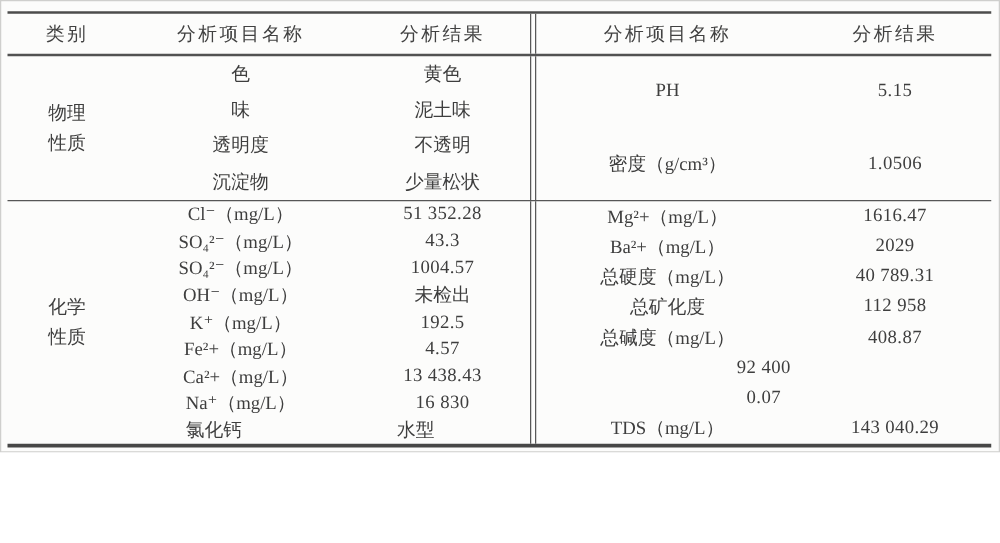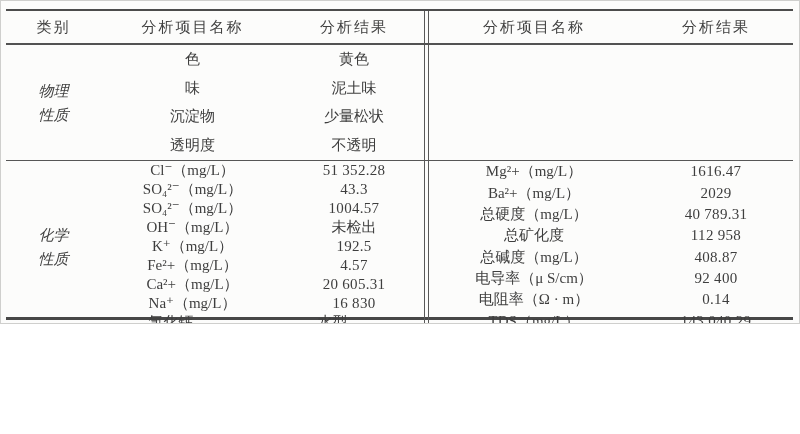--- a/index.html
+++ b/index.html
@@ -1,18 +1,18 @@
 <!DOCTYPE html>
 <html><head>
 <meta charset="utf-8">
 <style>
   html,body{margin:0;padding:0;background:#ffffff;}
   .page{
     position:relative;
-    width:800px;height:324px;
+    width:800px;height:362px;
     box-sizing:border-box;
     background:#fcfcfb;
     border:1px solid #cfcfcd;
     font-family:"Liberation Serif","DejaVu Serif",serif;
     color:#3e3e3e;
     overflow:hidden;
   }
   .tbl{
     position:absolute;
     left:5px;right:6px;top:8px;bottom:3px;
@@ -44,21 +44,20 @@
   .rc-item{flex:0 0 210px;}
   .rc-res{flex:1 1 auto;}
   .hdr{letter-spacing:2px;color:#414141;}
   .rows{flex:1 1 auto;display:flex;flex-direction:column;}
   .row{flex:1 1 0;display:flex;}
   .catcell{
     flex:0 0 95px;
     display:flex;flex-direction:column;
     align-items:center;justify-content:center;
     line-height:1.6;
-    font-style:italic;
   }
   .num{letter-spacing:.3px;}
 </style>
 </head>
 <body>
 
 <div class="page">
   <div class="tbl">
 
     <div class="hrow">
@@ -83,30 +82,40 @@
         <div class="rows">
           <div class="row">
             <div class="c c-item">色</div>
             <div class="c c-res">黄色</div>
           </div>
           <div class="row">
             <div class="c c-item">味</div>
             <div class="c c-res">泥土味</div>
           </div>
           <div class="row">
+            <div class="c c-item">透明度</div>
+            <div class="c c-res">不透明</div>
+          </div>
+          <div class="row">
             <div class="c c-item">沉淀物</div>
             <div class="c c-res">少量松状</div>
-          </div>
-          <div class="row">
-            <div class="c c-item">透明度</div>
-            <div class="c c-res">不透明</div>
           </div>
         </div>
       </div>
       <div class="vdiv"></div>
+      <div class="rhalf">
+        <div class="row">
+          <div class="c rc-item">PH</div>
+          <div class="c rc-res num">5.15</div>
+        </div>
+        <div class="row">
+          <div class="c rc-item">密度（g/cm³）</div>
+          <div class="c rc-res num">1.0506</div>
+        </div>
+      </div>
     </div>
 
     <div class="section sec-chem">
       <div class="lhalf">
         <div class="catcell">
           <span>化学</span>
           <span>性质</span>
         </div>
         <div class="rows">
           <div class="row">
@@ -128,21 +137,21 @@
           <div class="row">
             <div class="c c-item">K⁺（mg/L）</div>
             <div class="c c-res num">192.5</div>
           </div>
           <div class="row">
             <div class="c c-item">Fe²+（mg/L）</div>
             <div class="c c-res num">4.57</div>
           </div>
           <div class="row">
             <div class="c c-item">Ca²+（mg/L）</div>
-            <div class="c c-res num">20 605.31</div>
+            <div class="c c-res num">13 438.43</div>
           </div>
           <div class="row">
             <div class="c c-item">Na⁺（mg/L）</div>
             <div class="c c-res num">16 830</div>
           </div>
           <div class="row">
             <div class="c c-res">氯化钙</div>
             <div class="c c-item">水型</div>
           </div>
         </div>
@@ -163,26 +172,24 @@
         </div>
         <div class="row">
           <div class="c rc-item">总矿化度</div>
           <div class="c rc-res num">112 958</div>
         </div>
         <div class="row">
           <div class="c rc-item">总碱度（mg/L）</div>
           <div class="c rc-res num">408.87</div>
         </div>
         <div class="row">
-          <div class="c rc-item">电导率（μ S/cm）</div>
           <div class="c rc-res num">92 400</div>
         </div>
         <div class="row">
-          <div class="c rc-item">电阻率（Ω · m）</div>
-          <div class="c rc-res num">0.14</div>
+          <div class="c rc-res num">0.07</div>
         </div>
         <div class="row">
           <div class="c rc-item">TDS（mg/L）</div>
           <div class="c rc-res num">143 040.29</div>
         </div>
       </div>
     </div>
 
   </div>
 </div>

